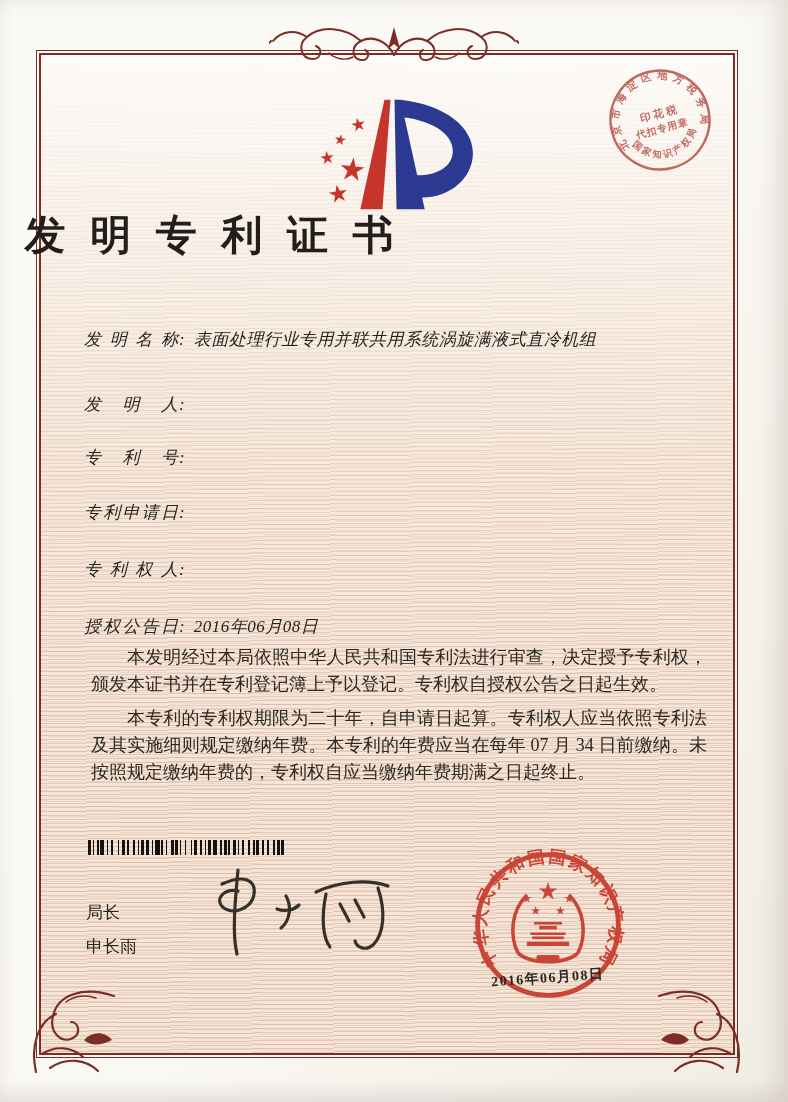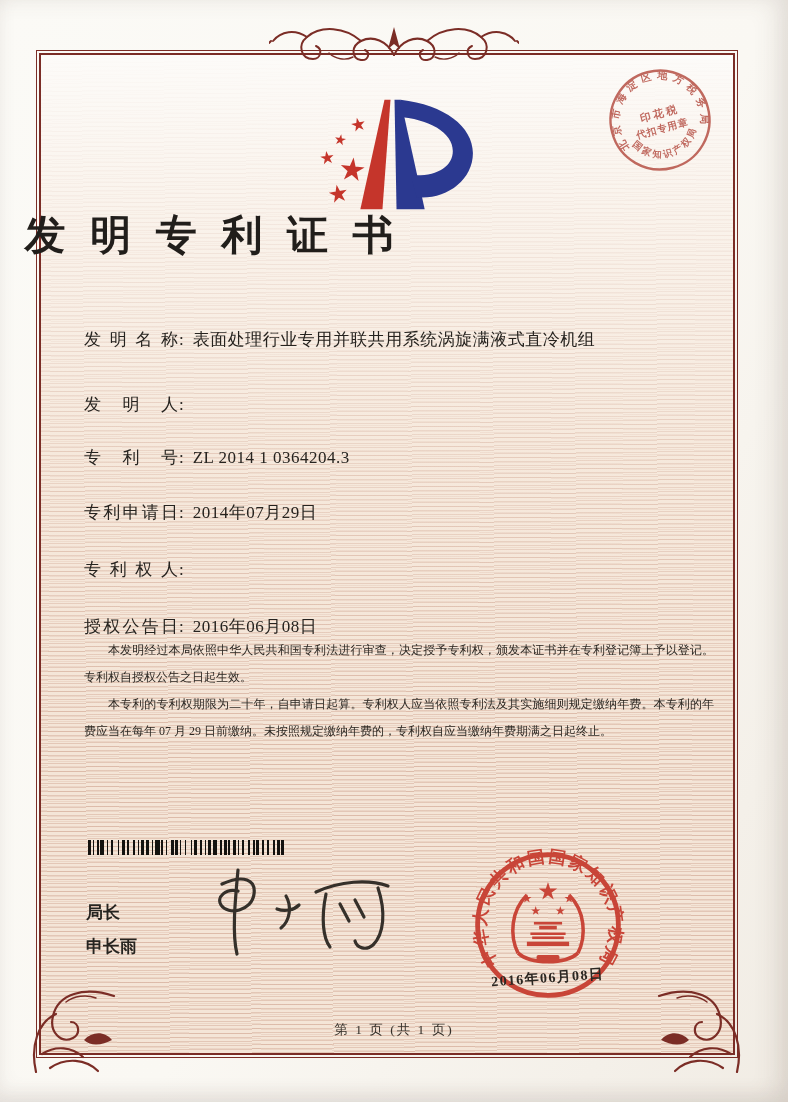--- a/index.html
+++ b/index.html
@@ -36,34 +36,34 @@
     position:absolute;left:84px;top:90px;font-size:17px;letter-spacing:2px;color:#2a2623;z-index:6;
   }
   .tax-stamp{position:absolute;left:604px;top:64px;width:112px;height:112px;transform:rotate(-15deg);opacity:.88;z-index:7;}
   .logo{position:absolute;left:292px;top:96px;width:196px;height:122px;z-index:6;}
   .title{
     position:absolute;left:0;top:208px;width:100%;
     font-size:41px;font-weight:700;color:#211e1b;letter-spacing:.60em;padding-left:.60em;box-sizing:border-box;z-index:6;
   }
   
   .fields{position:absolute;left:84px;top:328px;width:628px;z-index:6;color:#26231f;}
-  .frow{display:flex;align-items:flex-end;font-size:17px;line-height:24px;}
+  .frow{display:flex;align-items:flex-end;font-size:17px;line-height:24px;font-style:italic;}
   .frow .flabel{width:94px;flex:none;text-align:justify;text-align-last:justify;}
   .frow .fcolon{flex:none;margin:0 9px 0 1px;}
   .frow .fvalue{flex:1;letter-spacing:.5px;}
   .mb1{margin-bottom:41px}.mb2{margin-bottom:29px}.mb3{margin-bottom:31px}.mb4{margin-bottom:33px}.mb5{margin-bottom:33px}
   
   .body-text{position:absolute;left:84px;top:637px;width:630px;z-index:6;color:#2b2722;}
-  .body-text p{margin:0;font-size:12px;line-height:27px;text-align:justify;text-indent:2em;}
+  .body-text p{margin:7px;font-size:18px;line-height:27px;text-align:justify;text-indent:2em;}
   
   .barcode{position:absolute;left:88px;top:840px;width:196px;height:15px;display:flex;z-index:6;}
   .barcode span{height:100%;flex-basis:0;}
   .barcode .bar{background:#14120f;}
   .director{position:absolute;left:86px;top:896px;z-index:6;color:#262420;
-    font-family:"Liberation Sans","DejaVu Sans",sans-serif;font-weight:700;font-size:17px;line-height:34px;}
+    font-family:"Liberation Sans","DejaVu Sans",sans-serif;font-weight:400;font-size:17px;line-height:34px;}
   .signature{position:absolute;left:192px;top:864px;width:210px;height:100px;z-index:7;}
   .seal{position:absolute;left:460px;top:837px;width:176px;height:176px;z-index:7;}
   .footer{
     position:absolute;left:0;top:1021px;width:100%;text-align:center;
     font-size:13.5px;color:#35302a;letter-spacing:2px;z-index:6;
   }
 </style>
 </head>
 <body>
 
@@ -147,41 +147,39 @@
       <span class="fcolon">:</span>
       <span class="fvalue">表面处理行业专用并联共用系统涡旋满液式直冷机组</span>
     </div>
     <div class="frow mb2">
       <span class="flabel">发明人</span>
       <span class="fcolon">:</span>
     </div>
     <div class="frow mb3">
       <span class="flabel">专利号</span>
       <span class="fcolon">:</span>
-      <span class="fvalue">ZL 2014 1 0364204.3</span>
     </div>
     <div class="frow mb4">
       <span class="flabel">专利申请日</span>
       <span class="fcolon">:</span>
-      <span class="fvalue">2014年07月29日</span>
     </div>
     <div class="frow mb5">
       <span class="flabel">专利权人</span>
       <span class="fcolon">:</span>
     </div>
     <div class="frow">
       <span class="flabel">授权公告日</span>
       <span class="fcolon">:</span>
       <span class="fvalue">2016年06月08日</span>
     </div>
   </div>
 
   <div class="body-text">
     <p>本发明经过本局依照中华人民共和国专利法进行审查，决定授予专利权，颁发本证书并在专利登记簿上予以登记。专利权自授权公告之日起生效。</p>
-    <p>本专利的专利权期限为二十年，自申请日起算。专利权人应当依照专利法及其实施细则规定缴纳年费。本专利的年费应当在每年 07 月 29 日前缴纳。未按照规定缴纳年费的，专利权自应当缴纳年费期满之日起终止。</p>
+    <p>本专利的专利权期限为二十年，自申请日起算。专利权人应当依照专利法及其实施细则规定缴纳年费。本专利的年费应当在每年 07 月 34 日前缴纳。未按照规定缴纳年费的，专利权自应当缴纳年费期满之日起终止。</p>
   </div>
 
   <div class="barcode">
       <span class="bar" style="flex-grow: 2;"></span>
       <span style="flex-grow: 1;"></span>
       <span class="bar" style="flex-grow: 1;"></span>
       <span style="flex-grow: 2;"></span>
       <span class="bar" style="flex-grow: 1;"></span>
       <span style="flex-grow: 1;"></span>
       <span class="bar" style="flex-grow: 2;"></span>
@@ -305,15 +303,14 @@
           <path d="M-34,28 C-44,8 -42,-20 -24,-38" fill="none" stroke-width="4"></path>
           <path d="M34,28 C44,8 42,-20 24,-38" fill="none" stroke-width="4"></path>
           <path d="M-34,28 C-20,41 20,41 34,28" fill="none" stroke-width="4"></path>
           <rect x="-13" y="30" width="26" height="6" rx="2" stroke="none"></rect>
         </g>
       </g>
     </g>
     <text x="100" y="165" text-anchor="middle" font-size="16" font-weight="bold" fill="#2b2722" letter-spacing="1.5" transform="rotate(-4 100 165)">2016年06月08日</text>
   </svg>
 
-  <div class="footer">第 1 页 (共 1 页)</div>
 
 </div>
 
 </body></html>

